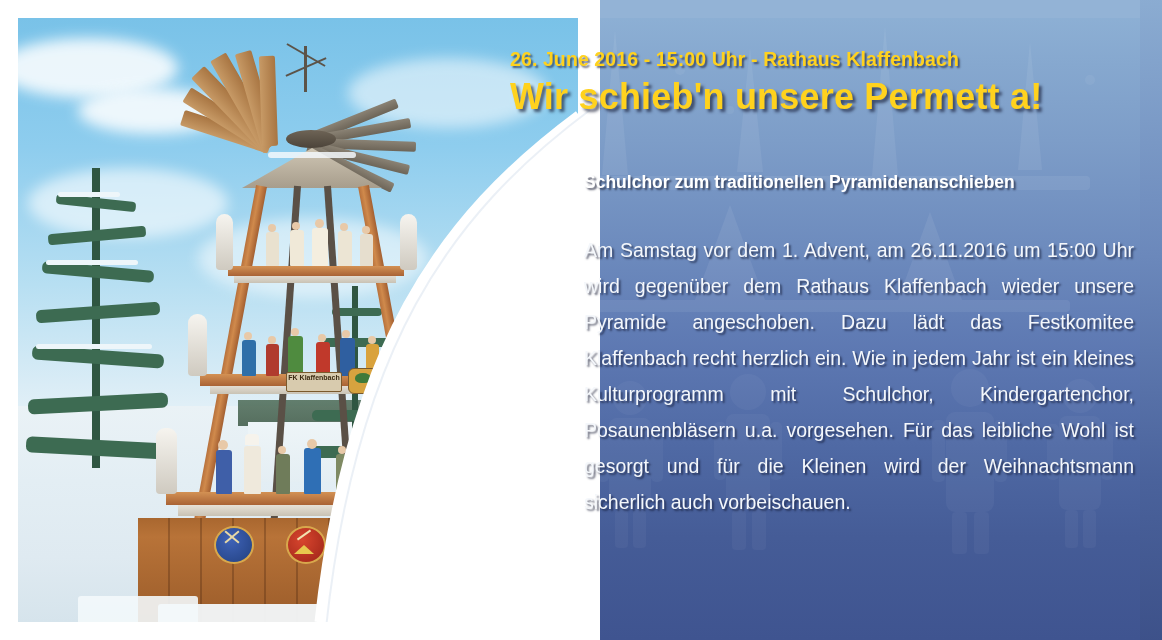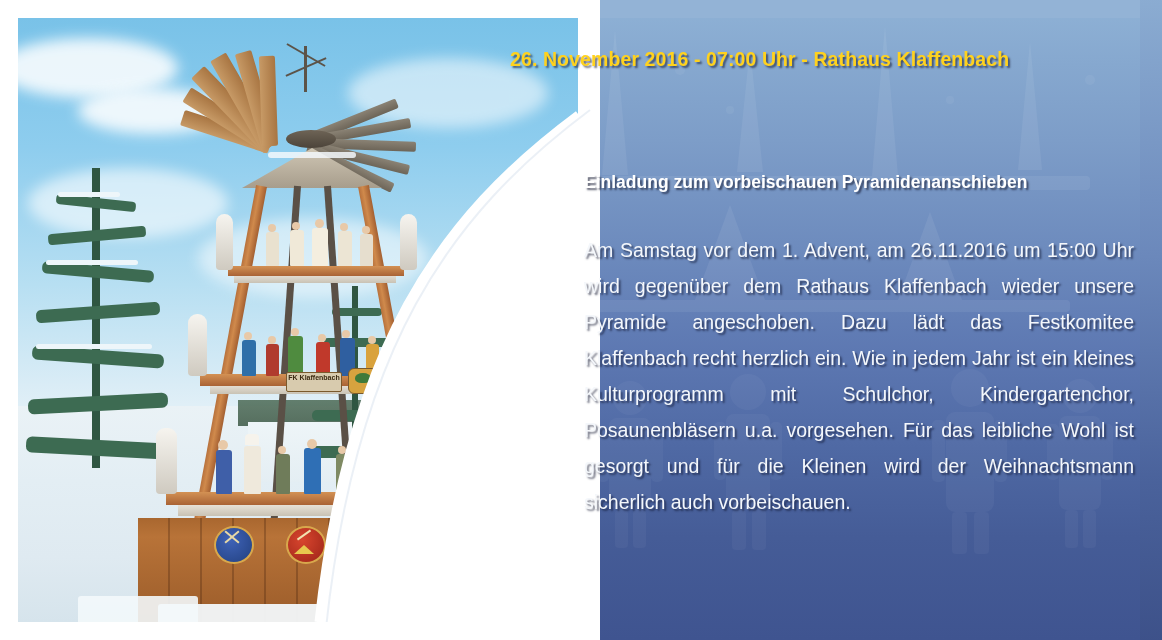--- a/index.html
+++ b/index.html
@@ -378,19 +378,20 @@
       <path d="M578,18 L578,114 C438,218 348,348 318,622 L318,640 L600,640 L600,0 L578,0 Z" fill="#ffffff"></path>
       <path d="M578,114 C438,218 348,348 318,622" fill="none" stroke="#ffffff" stroke-width="7"></path>
       <path d="M590,110 C448,216 356,348 326,628" fill="none" stroke="#e9eef5" stroke-width="2" opacity=".9"></path>
       <rect x="0" y="0" width="600" height="18" fill="#ffffff"></rect>
       <rect x="0" y="622" width="600" height="18" fill="#ffffff"></rect>
       <rect x="0" y="0" width="18" height="640" fill="#ffffff"></rect>
     </svg>
   </div>
 
   <div class="headline-wrap">
-    <div class="dateline">26. November 2016 - 07:00 Uhr - Rathaus Klaffenbach</div>
+    <div class="dateline">26. June 2016 - 15:00 Uhr - Rathaus Klaffenbach</div>
+    <div class="bigtitle">Wir schieb'n unsere Permett a!</div>
   </div>
 
-  <div class="subhead">Einladung zum vorbeischauen Pyramidenanschieben</div>
+  <div class="subhead">Schulchor zum traditionellen Pyramidenanschieben</div>
   <div class="body">Am Samstag vor dem 1. Advent, am 26.11.2016 um 15:00 Uhr wird gegenüber dem Rathaus Klaffenbach wieder unsere Pyramide angeschoben. Dazu lädt das Festkomitee Klaffenbach recht herzlich ein. Wie in jedem Jahr ist ein kleines Kulturprogramm mit Schulchor, Kindergartenchor, Posaunenbläsern u.a. vorgesehen. Für das leibliche Wohl ist gesorgt und für die Kleinen wird der Weihnachtsmann sicherlich auch vorbeischauen.</div>
 
 </div>
 
 </body></html>

